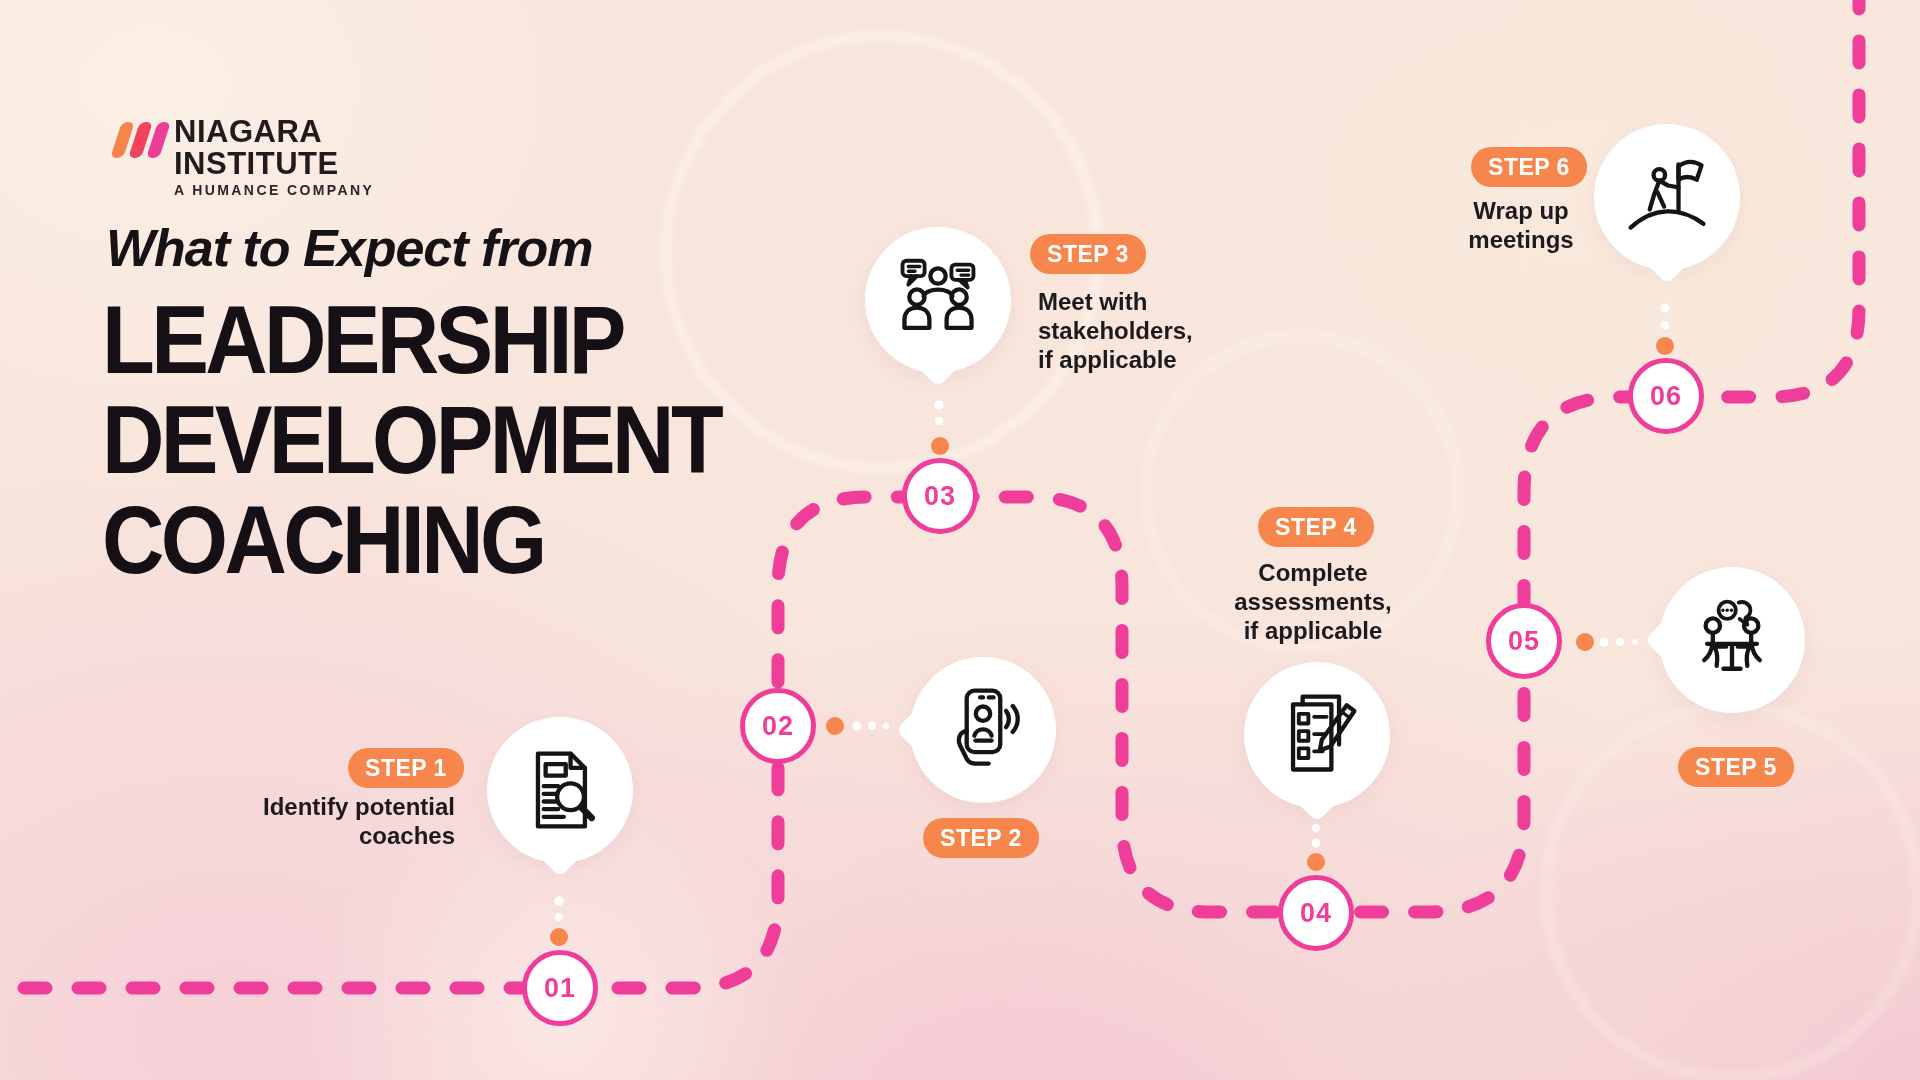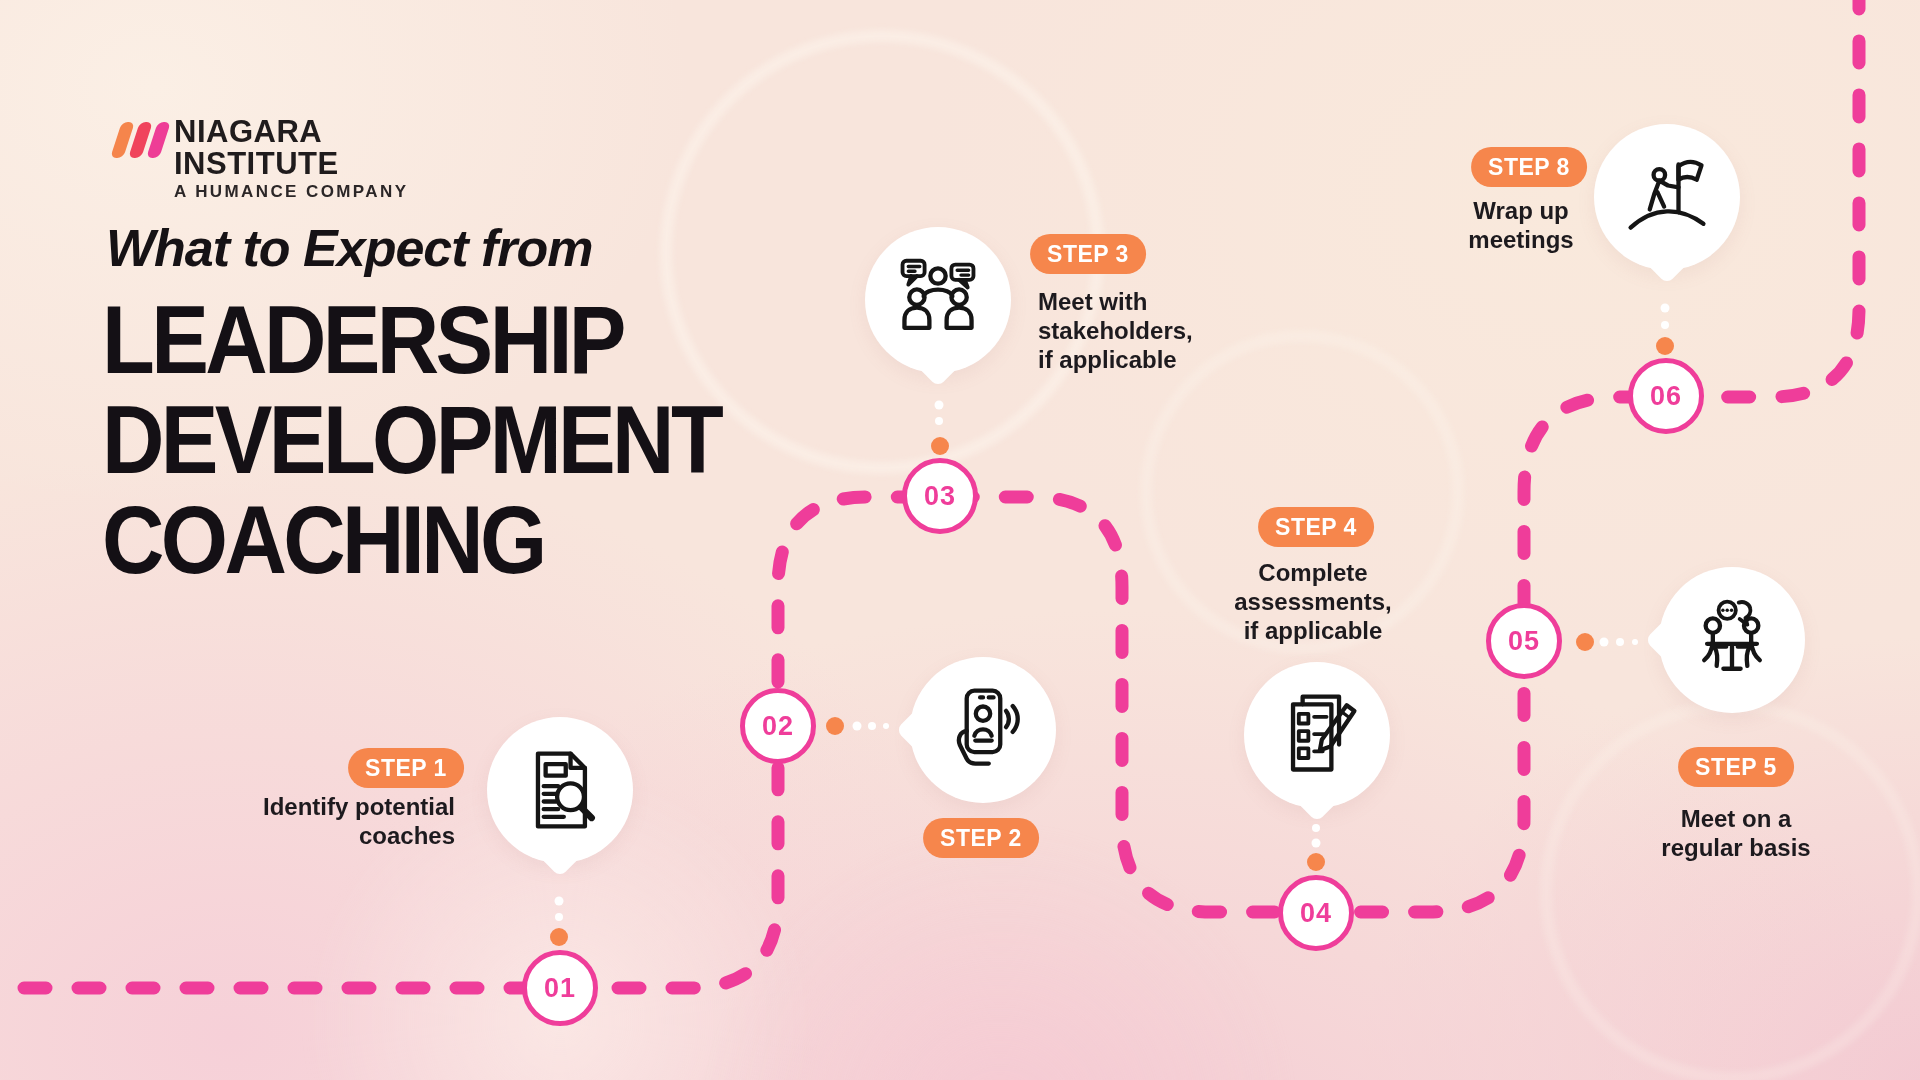--- a/index.html
+++ b/index.html
@@ -24,21 +24,21 @@
   
   svg.route{position:absolute;left:0;top:0;}
 
   
   .logo{position:absolute;left:116px;top:116px;width:300px;}
   .stripes{position:absolute;left:0;top:6px;display:flex;gap:5px;transform:skewX(-18deg);}
   .stripe{width:13px;height:36px;border-radius:6px;}
   .logo-text{position:absolute;left:58px;top:0;line-height:1;color:#201C1D;}
   .logo-name{font-size:31px;font-weight:800;letter-spacing:.5px;}
   .logo-name2{font-size:31px;font-weight:800;letter-spacing:.5px;margin-top:1px;}
-  .logo-tag{font-size:17px;font-weight:600;letter-spacing:2.4px;margin-top:4px;color:#2B2627;}
+  .logo-tag{font-size:14px;font-weight:600;letter-spacing:2.4px;margin-top:4px;color:#2B2627;}
 
   
   .eyebrow{position:absolute;left:106px;top:218px;font-size:52px;font-style:italic;font-weight:600;
     letter-spacing:-1px;color:#161215;}
   .main-title{position:absolute;left:102px;top:290px;font-size:96px;font-weight:800;line-height:100px;
     letter-spacing:-4px;color:#141015;transform:scaleX(.9);transform-origin:left top;}
   .main-title span{display:block;}
 
   
   .badge{position:absolute;transform:translateX(-50%);height:40px;line-height:40px;padding:0 17px;
@@ -229,40 +229,36 @@
     </svg>
   </div>
   <div class="dot dot-orange" style="left:1585px;top:642px;"></div>
   <div class="dot dot-w1" style="left:1604px;top:642px;"></div>
   <div class="dot dot-w2" style="left:1620px;top:642px;"></div>
   <div class="dot dot-w3" style="left:1635px;top:642px;"></div>
   <div class="numcircle" style="left:1524px;top:641px;">
     <span>05</span>
   </div>
   <div class="badge" style="left:1736px;top:747px;">STEP 5</div>
-  <div class="steptext ta-c" style="left:1736px;top:804px;">
-    <span>Meet on a</span>
-    <span>regular basis</span>
-  </div>
 
   <div class="bubble" style="left:1667px;top:197px;">
     <div class="tail tail-down"></div>
     <svg class="icon" width="92" height="92" viewBox="0 0 96 96">
       <path d="M10 80c24-22 52-22 76-4"></path>
       <path d="M60 14v50"></path>
       <path d="M60 16c8-6 16-6 24-1l-5 15c-7-4-13-4-19 0z"></path>
       <circle cx="40" cy="25" r="6"></circle>
       <path d="M40 31l-5 13M40 31l9 5 11 2M35 44l-5 17M38 43l7 15"></path>
     </svg>
   </div>
   <div class="dot dot-w1" style="left:1665px;top:308px;"></div>
   <div class="dot dot-w2" style="left:1665px;top:325px;"></div>
   <div class="dot dot-orange" style="left:1665px;top:346px;"></div>
   <div class="numcircle" style="left:1666px;top:396px;">
     <span>06</span>
   </div>
-  <div class="badge" style="left:1529px;top:147px;">STEP 8</div>
+  <div class="badge" style="left:1529px;top:147px;">STEP 6</div>
   <div class="steptext ta-c" style="left:1521px;top:196px;">
     <span>Wrap up</span>
     <span>meetings</span>
   </div>
 
 </div>
 
 </body></html>

